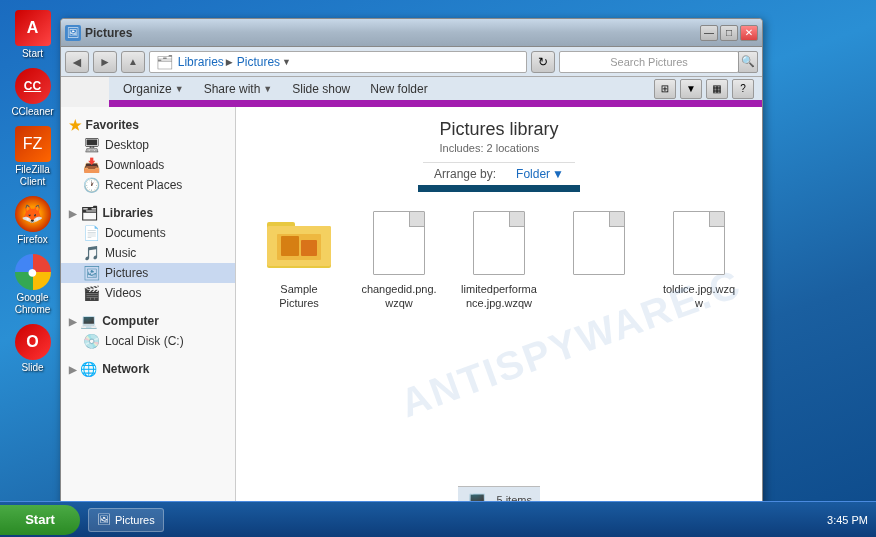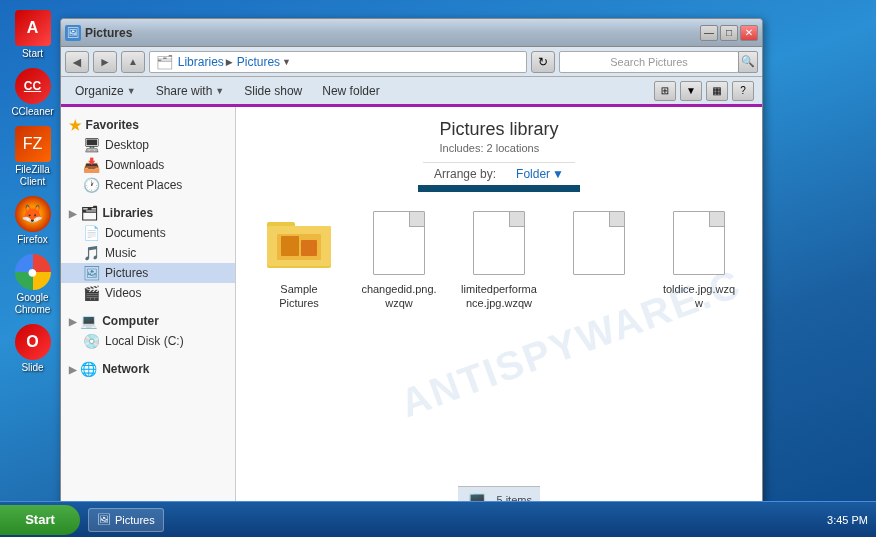--- a/index.html
+++ b/index.html
@@ -211,21 +211,22 @@
     }
 
     
     .toolbar {
       height: 30px;
       background: #dce6f0;
       display: flex;
       align-items: center;
       padding: 0 8px;
       gap: 8px;
-      border-bottom: 3px solid #a21caf;
+      border-bottom: 7px solid #a21caf;
+      margin-left: 48px;
     }
     .toolbar-btn {
       display: flex;
       align-items: center;
       gap: 3px;
       padding: 2px 6px;
       font-size: 12px;
       color: #333;
       cursor: pointer;
       border-radius: 3px;

